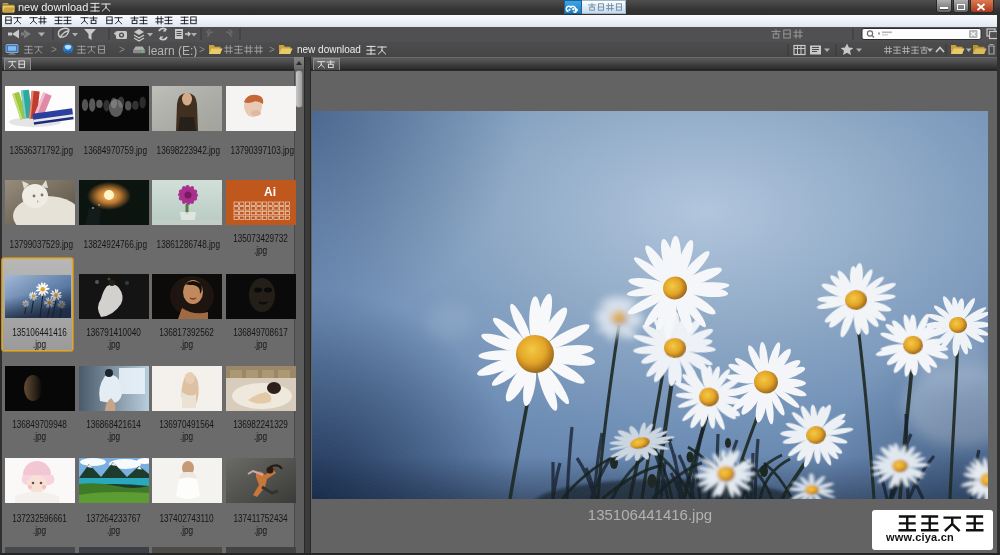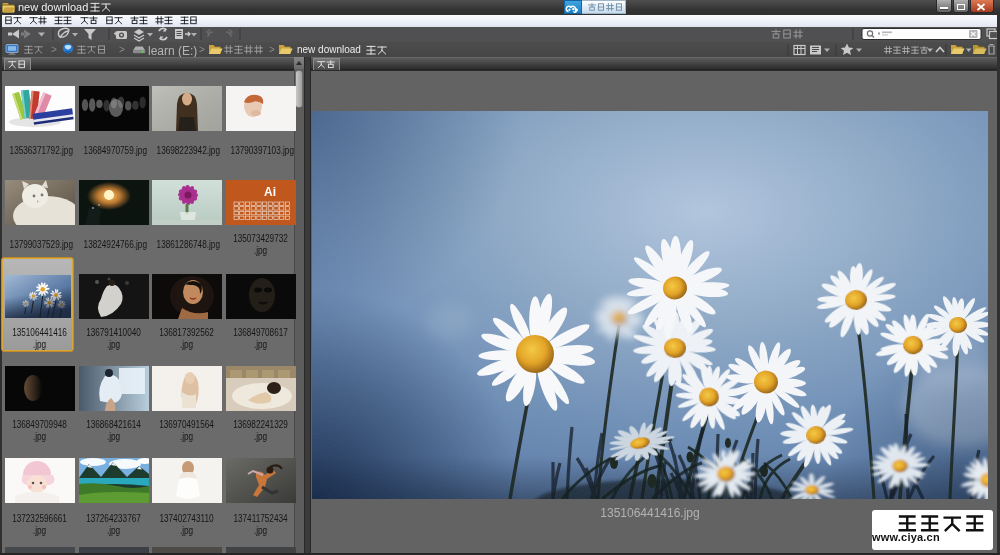--- a/index.html
+++ b/index.html
@@ -1056,25 +1056,25 @@
         <ellipse cx="-8.1" cy="-18.2" rx="15.0" ry="3.5" fill="#f2f5f8" transform="rotate(246.0 -8.1 -18.2)"></ellipse>
         <ellipse cx="-2.4" cy="-18.0" rx="13.2" ry="3.0" fill="#f2f5f8" transform="rotate(262.5 -2.4 -18.0)"></ellipse>
         <ellipse cx="2.3" cy="-17.3" rx="12.5" ry="3.5" fill="#f2f5f8" transform="rotate(277.5 2.3 -17.3)"></ellipse>
         <ellipse cx="9.4" cy="-17.1" rx="14.6" ry="3.1" fill="#f2f5f8" transform="rotate(298.8 9.4 -17.1)"></ellipse>
         <ellipse cx="16.1" cy="-11.1" rx="14.6" ry="2.7" fill="#f2f5f8" transform="rotate(325.5 16.1 -11.1)"></ellipse>
         <ellipse cx="18.1" cy="-7.9" rx="14.8" ry="3.2" fill="#f2f5f8" transform="rotate(336.5 18.1 -7.9)"></ellipse>
         <circle r="9.0" fill="url(#dg)"></circle>
       </g>
 <rect width="676" height="388" filter="url(#grain)"></rect>
 </svg>
-<div class="txt" style="left:312px;top:506px;width:676px;text-align:center;font-size:12px;color:#b2b2b2">135106441416.jpg</div>
+<div class="txt" style="left:312px;top:506px;width:676px;text-align:center;font-size:15px;color:#b2b2b2">135106441416.jpg</div>
 <div class="abs" style="left:872px;top:510px;width:121px;height:40px;background:#fff;border-radius:3px"></div>
 <div style="position:absolute;left:898px;top:514px;">
       <svg width="86" height="18" viewBox="0 0 85.5 18" style="display:block">
         <g stroke="#111" stroke-width="2.39" fill="none" stroke-linecap="square">
           <path d="M1.8 2.5H16.2M1.8 9.4H16.2M1.4 16.2H16.6M9.0 2.5V16.2"></path>
           <path d="M24.3 2.5H38.7M24.3 9.4H38.7M23.9 16.2H39.1M31.5 2.5V16.2"></path>
           <path d="M46.4 3.6H61.6M54.0 3.6V9.9M54.0 9.9L47.5 16.2M54.0 9.9L60.5 16.2"></path>
           <path d="M69.3 2.5H83.7M69.3 9.4H83.7M68.9 16.2H84.1M76.5 2.5V16.2"></path>
         </g>
       </svg>
     </div>
-<div class="txt" style="left:872px;top:531px;width:96px;font-size:11px;font-weight:bold;color:#111;letter-spacing:0.2px">www.ciya.cn</div>
+<div class="txt" style="left:872px;top:531px;width:96px;text-align:center;font-size:11px;font-weight:bold;color:#111;letter-spacing:0.2px">www.ciya.cn</div>
 </div>
 </body></html>

